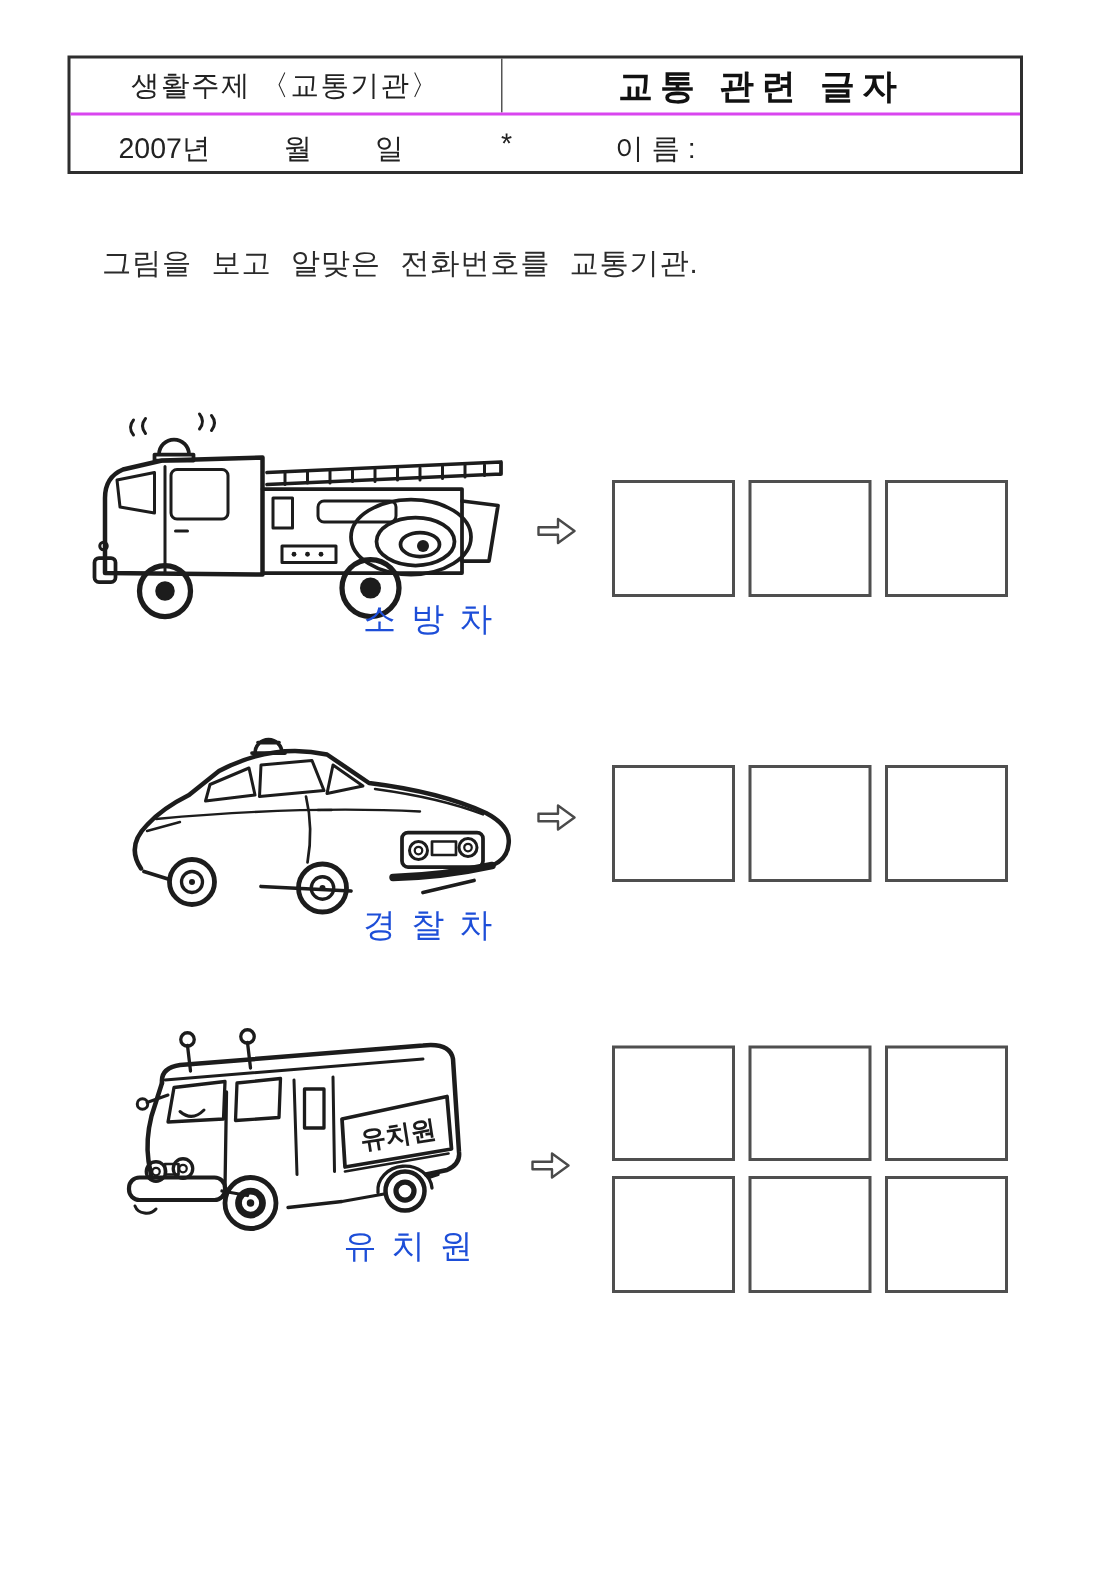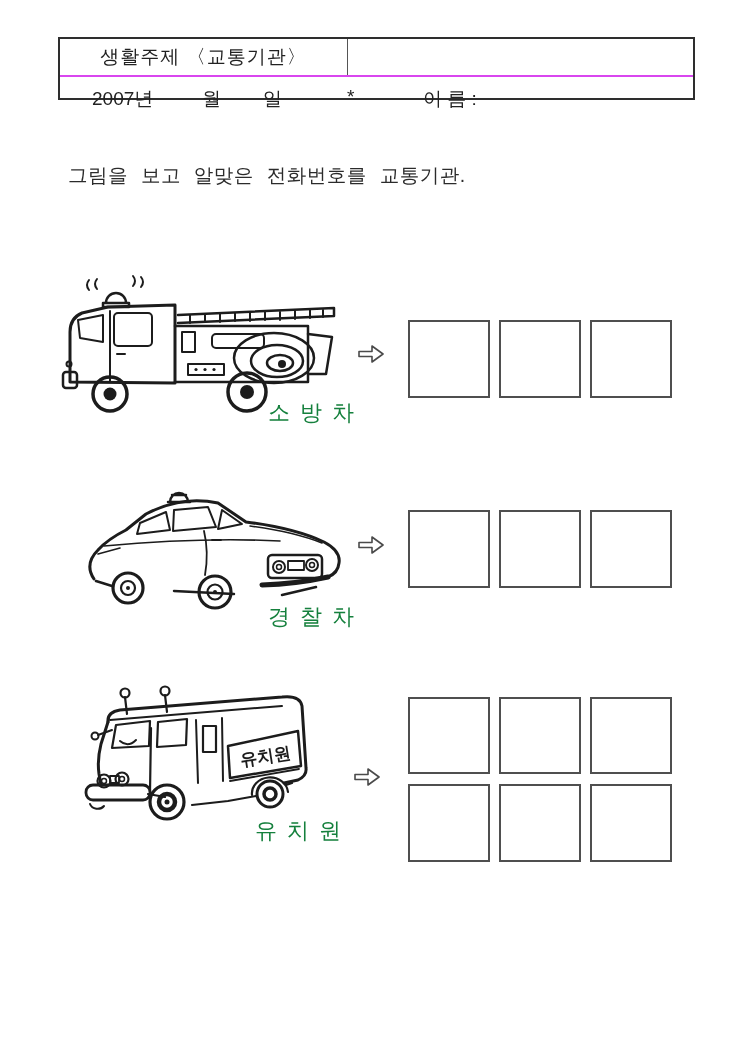--- a/index.html
+++ b/index.html
@@ -4,22 +4,22 @@
 <style>
   html,body{margin:0;padding:0;background:#fff;}
   body{
     width:740px;height:1046px;position:relative;overflow:hidden;
     font-family:"Liberation Sans","DejaVu Sans",sans-serif;color:#1f1f1f;
   }
   .abs{position:absolute;}
 
   
   .hdr-table{
-    left:45px;top:37px;width:637px;height:63px;
-    border:2px solid #2e2e2e;box-sizing:border-box;background:#fff;margin-left:13px;
+    left:45px;top:37px;width:637px;height:79px;
+    border:2px solid #2e2e2e;box-sizing:border-box;background:#fff;
   }
   .hdr-row1{position:absolute;left:0;top:0;width:100%;height:36px;display:flex;}
   .hdr-cell-subject{
     width:288px;height:100%;border-right:1px solid #555;box-sizing:border-box;
     display:flex;align-items:center;justify-content:center;
     font-size:19px;letter-spacing:1px;color:#222;
   }
   .hdr-cell-title{
     flex:1;display:flex;align-items:center;justify-content:center;
     font-size:23px;font-weight:bold;letter-spacing:5px;color:#111;
@@ -31,40 +31,41 @@
   .hdr-row2 span{position:absolute;top:9px;white-space:nowrap;}
 
   
   .instruction{
     left:68px;top:162px;font-size:19.5px;color:#2b2b2b;
     letter-spacing:0.5px;word-spacing:7px;white-space:nowrap;
   }
 
   
   .vehicle-label{
-    width:140px;text-align:center;font-size:22px;color:#15803d;
+    width:140px;font-size:22px;color:#1d4ed8;
     letter-spacing:2px;white-space:nowrap;
   }
 
   
   .box-row{display:flex;gap:9px;}
   .answer-box{
     width:82px;height:78px;border:2px solid #4f4f4f;box-sizing:border-box;background:#fff;
   }
   .box-row.short .answer-box{height:77px;}
 
   svg{display:block;}
   .ink{stroke:#1c1c1c;fill:none;stroke-linecap:round;stroke-linejoin:round;}
 </style>
 </head>
 <body>
 
 <div class="abs hdr-table">
   <div class="hdr-row1">
     <div class="hdr-cell-subject">생활주제 〈교통기관〉</div>
+    <div class="hdr-cell-title">교통 관련 글자</div>
   </div>
   <div class="hdr-row2">
     <span style="left:32px">2007년</span>
     <span style="left:142px">월</span>
     <span style="left:203px">일</span>
     <span style="left:287px">*</span>
     <span style="left:363px">이 름 :</span>
   </div>
 </div>
 

